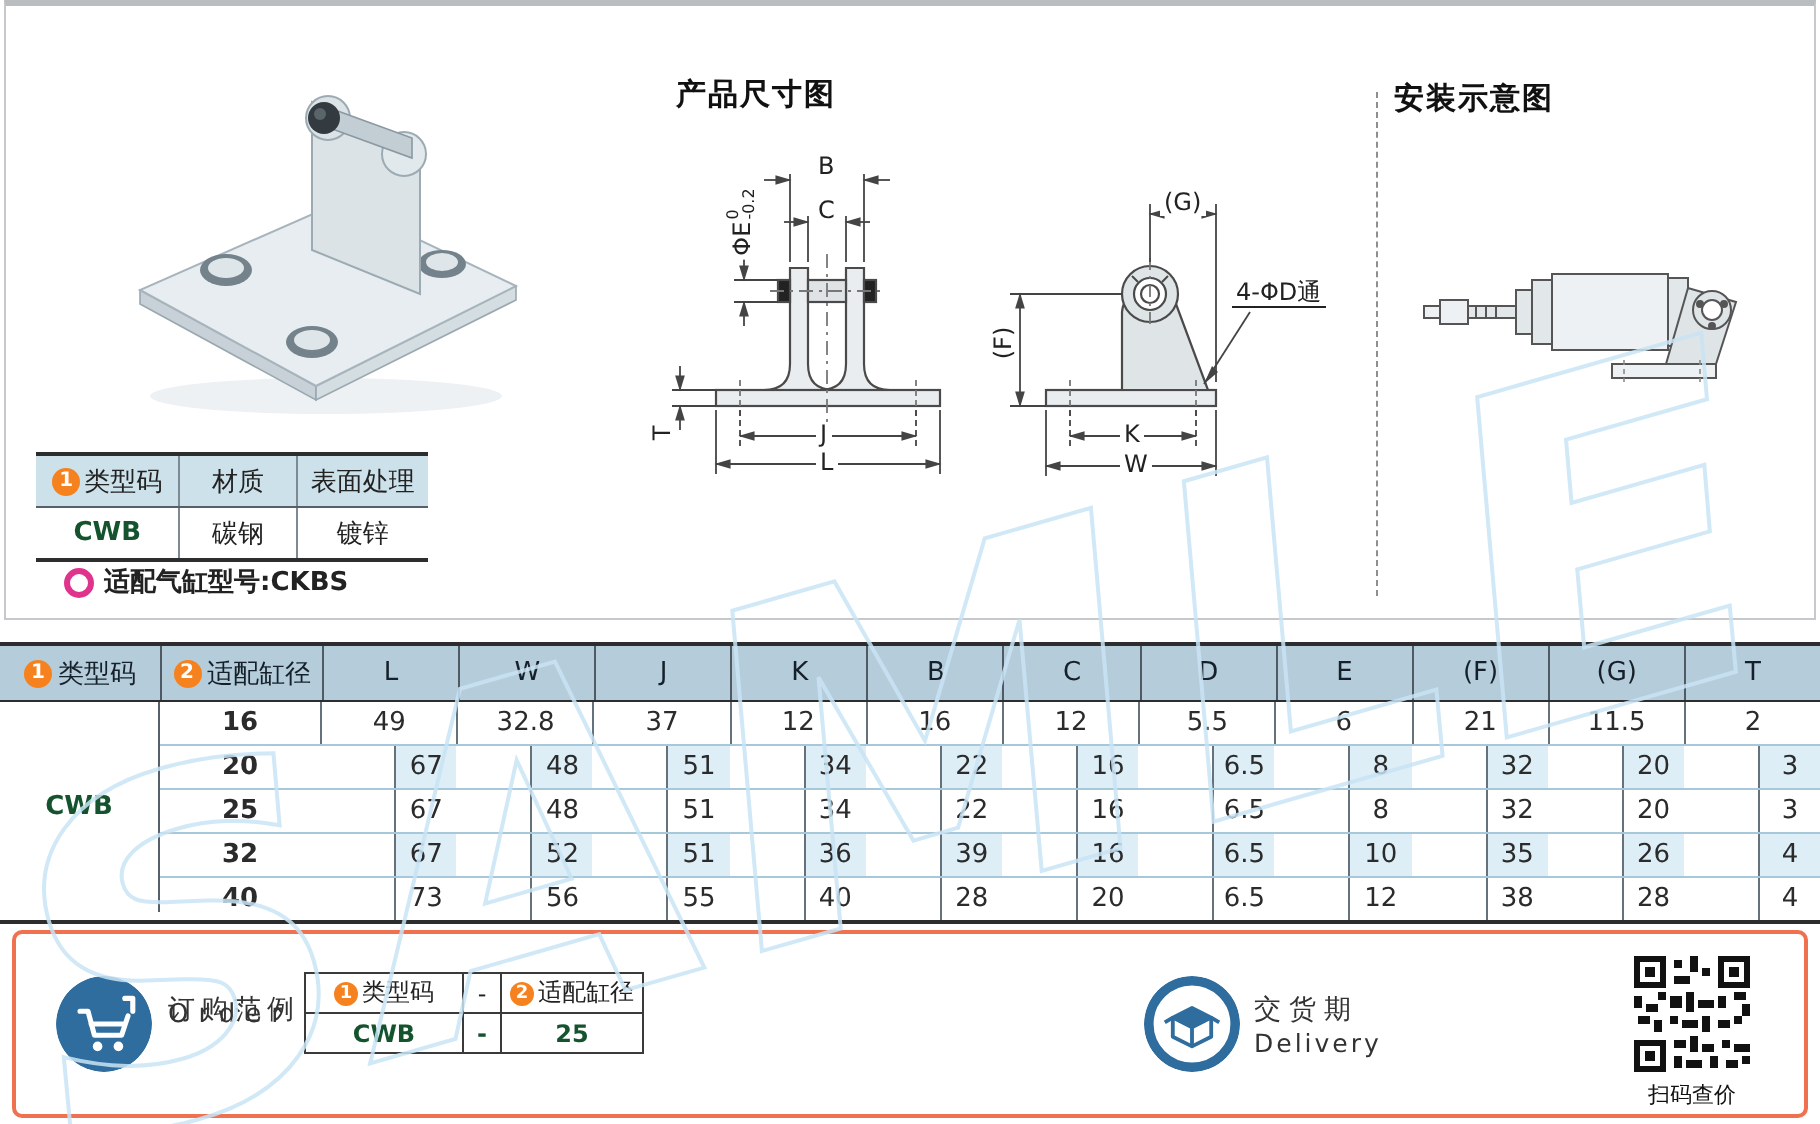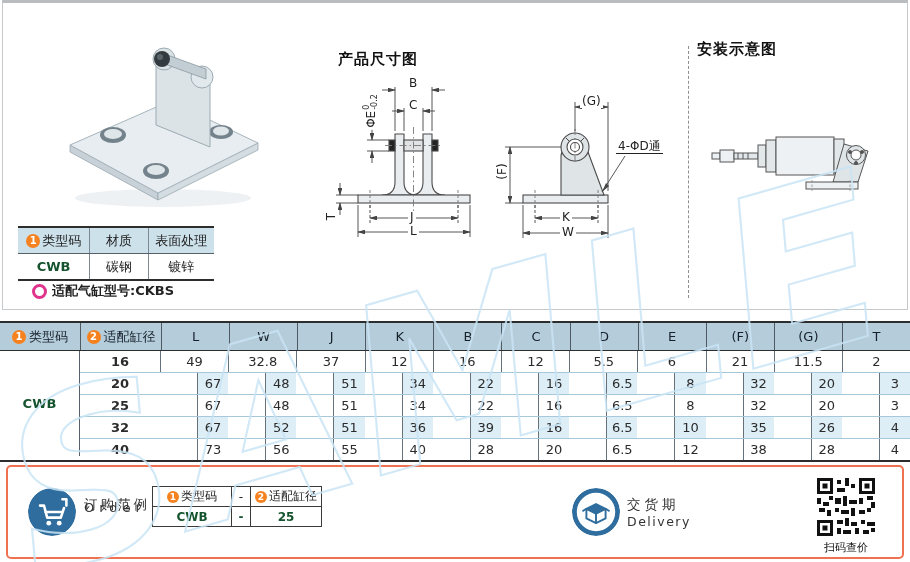--- a/index.html
+++ b/index.html
@@ -87,21 +87,21 @@
     <ellipse cx="163" cy="117" rx="12" ry="7" fill="#74828b"></ellipse>
     <ellipse cx="163" cy="116" rx="8" ry="4.5" fill="#dfe6ea"></ellipse>
     <polygon points="98,36 98,110 152,132 152,58" fill="#dbe3e7" stroke="#9cabb3" stroke-width="1"></polygon>
     <circle cx="106" cy="44" r="11" fill="#dbe3e7" stroke="#9cabb3"></circle>
     <circle cx="144" cy="62" r="11" fill="#e2e9ec" stroke="#9cabb3"></circle>
     <polygon points="104,38 148,54 148,64 104,48" fill="#c3ced4" stroke="#8a98a1" stroke-width="0.8"></polygon>
     <circle cx="104" cy="44" r="8" fill="#343b40"></circle>
     <circle cx="102" cy="42" r="3" fill="#5a646b"></circle>
   </svg>
 
-  <div class="abs sec-title" style="left:338px;top:38px;margin-top:12px;">产品尺寸图</div>
+  <div class="abs sec-title" style="left:338px;top:38px;">产品尺寸图</div>
 
   <svg class="abs" style="left:325px;top:55px;" width="365" height="210" viewBox="0 0 365 210">
     <defs>
       <marker id="ar" viewBox="0 0 10 6" refX="9" refY="3" markerWidth="9" markerHeight="5.5" orient="auto-start-reverse">
         <path d="M0,0 L10,3 L0,6 z" fill="#444"></path>
       </marker>
     </defs>
     <g stroke="#4a4a4a" stroke-width="1.1" fill="#e9edef">
 
       <path d="M70,79 h9 v48 q0,13 13,13 h-35 q13,0 13,-13 z"></path>

